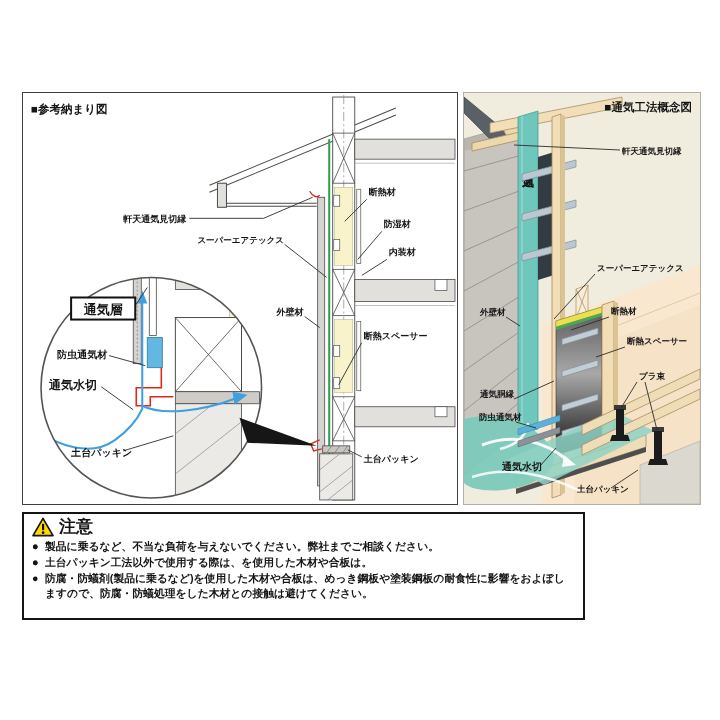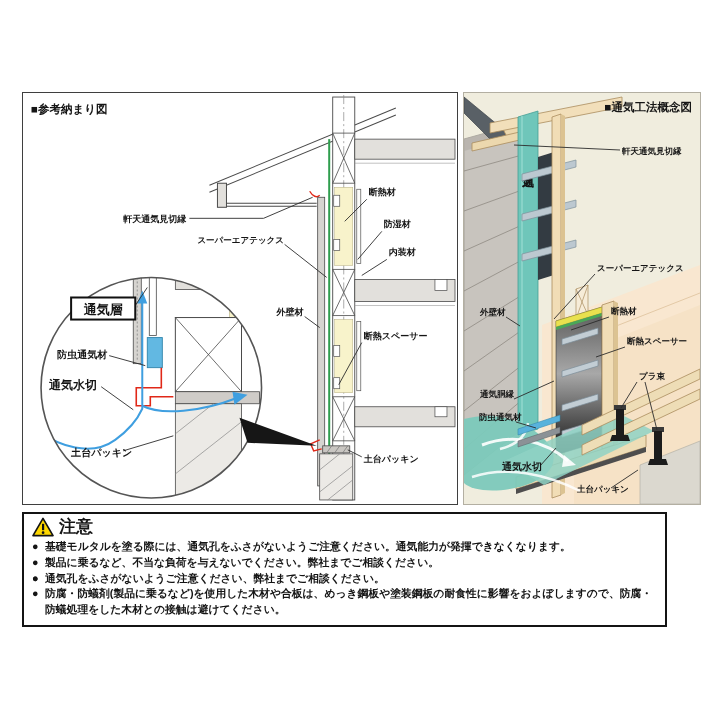--- a/index.html
+++ b/index.html
@@ -7,21 +7,21 @@
     font-family:"Liberation Sans","DejaVu Sans",sans-serif;color:#151515;position:relative;overflow:hidden}
   .panel{position:absolute;background:#fff;border:1.5px solid #3f3f3f}
   #left-panel{left:22px;top:92px;width:436px;height:413px}
   #right-panel{left:463px;top:92px;width:238px;height:413px;border:1px solid #b3afa2;background:#f0edde}
   .panel svg{display:block;width:100%;height:100%}
   text{font-family:"Liberation Sans","DejaVu Sans",sans-serif;fill:#151515;font-weight:bold}
   .lbl{font-size:9px}
   .lbl-s{font-size:8.5px}
   .ttl{font-size:11.5px}
   .leader{fill:none;stroke:#2b2b2b;stroke-width:.9}
-  .caution{position:absolute;left:22px;top:512px;width:645px;min-height:108px;
+  .caution{position:absolute;left:22px;top:512px;width:563px;min-height:108px;
     border:2px solid #141414;background:#fff;padding:3px 10px 7px 8px}
   .caution-header{display:flex;align-items:center;gap:5px;font-weight:bold;font-size:17px;line-height:1.2}
   .warn{width:22px;height:20px}
   .caution-list{list-style:none;margin-top:2px}
   .caution-list li{position:relative;padding-left:13px;font-size:10.8px;line-height:1.45;
     font-weight:bold;word-break:break-all}
   .caution-list .blt{position:absolute;left:0;top:0}
 </style>
 </head>
 <body>
@@ -291,19 +291,19 @@
 <div class="caution">
   <div class="caution-header">
     <svg class="warn" viewBox="0 0 24 22">
       <polygon points="12,1.5 23,20.5 1,20.5" fill="#ffd800" stroke="#141414" stroke-width="1.8" stroke-linejoin="round"></polygon>
       <rect x="10.9" y="7.5" width="2.4" height="7" fill="#141414"></rect>
       <circle cx="12.1" cy="17.3" r="1.5" fill="#141414"></circle>
     </svg>
     <span>注意</span>
   </div>
   <ul class="caution-list">
-    <li><span class="blt">●</span><span>基礎モルタルを塗る際には、通気孔をふさがないようご注意ください。通気能力が発揮できなくなります。</span></li>
+    <li><span class="blt">●</span></li>
     <li><span class="blt">●</span><span>製品に乗るなど、不当な負荷を与えないでください。弊社までご相談ください。</span></li>
     <li><span class="blt">●</span></li>
-    <li><span class="blt">●</span><span>通気孔をふさがないようご注意ください、弊社までご相談ください。</span></li>
+    <li><span class="blt">●</span><span>土台パッキン工法以外で使用する際は、を使用した木材や合板は。</span></li>
     <li><span class="blt">●</span><span>防腐・防蟻剤(製品に乗るなど)を使用した木材や合板は、めっき鋼板や塗装鋼板の耐食性に影響をおよぼしますので、防腐・防蟻処理をした木材との接触は避けてください。</span></li>
   </ul>
 </div>
 
 </body></html>

